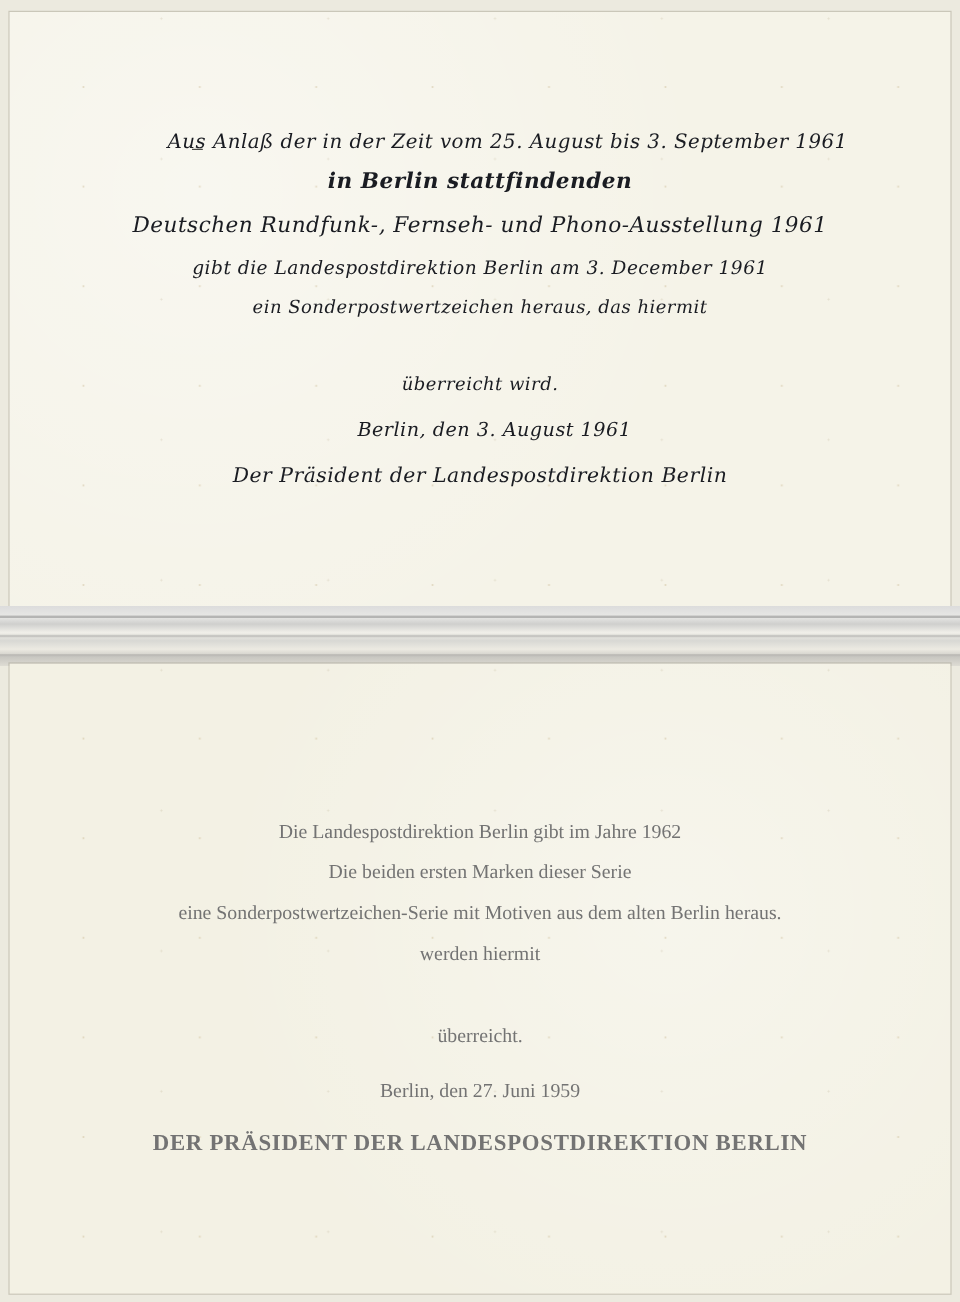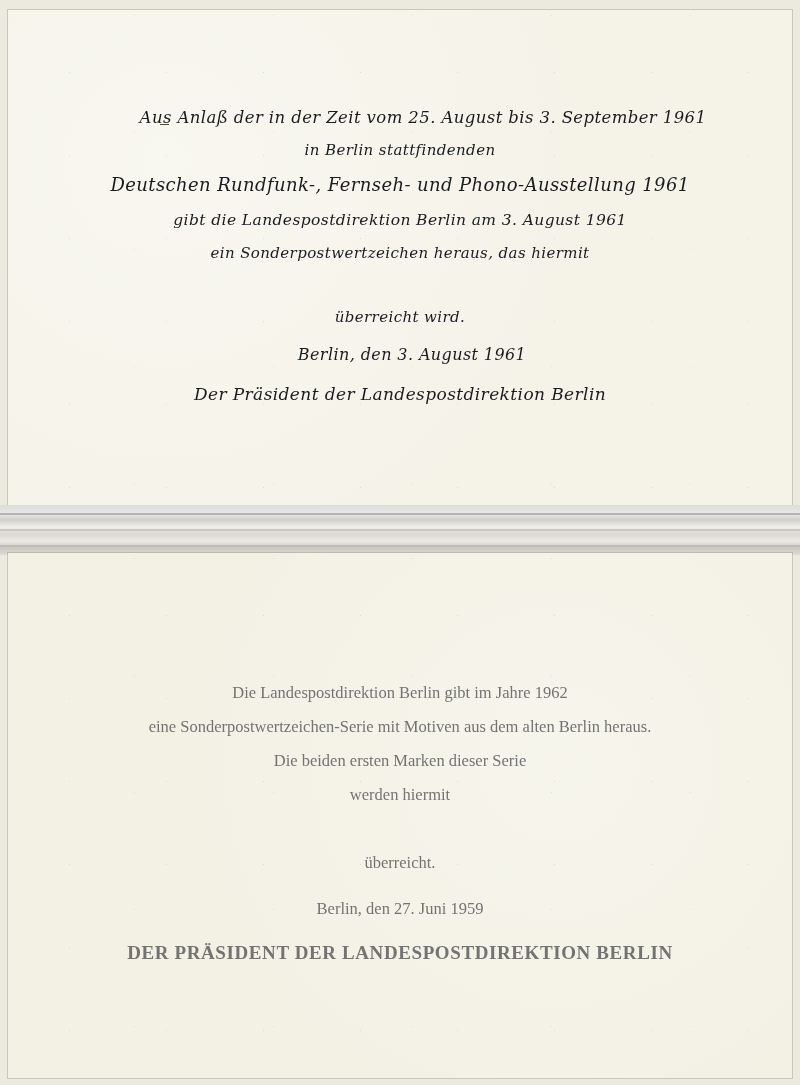--- a/index.html
+++ b/index.html
@@ -85,21 +85,21 @@
     font-style: italic;
     font-weight: 400;
     letter-spacing: 0.4px;
     color: #1a1c22;
   }
   .l {
     display: block;
     white-space: nowrap;
   }
   .lines-top .l1 { font-size: 16.5px; margin-bottom: 14px; padding-left: 46px; }
-  .lines-top .l2 { font-size: 15px; margin-bottom: 15px; }
+  .lines-top .l2 { font-size: 18px; margin-bottom: 15px; font-weight: bold; }
   .lines-top .l3 { font-size: 18px;   margin-bottom: 16px; }
   .lines-top .l4 { font-size: 15.5px; margin-bottom: 15px; }
   .lines-top .l5 { font-size: 15px;   margin-bottom: 46px; }
   .lines-top .l6 { font-size: 15px;   margin-bottom: 19px; }
   .lines-top .l7 { font-size: 16px;   margin-bottom: 20px; padding-left: 24px; }
   .lines-top .l8 { font-size: 17px; }
 
   
   .lines-bottom { top: 683px; }
   .serif {
@@ -148,38 +148,38 @@
 
 <div class="card card-top">
   <div class="speckles"></div>
 </div>
 <div class="tick"></div>
 
 <div class="lines lines-top script">
   <span class="l l1">Aus Anlaß der in der Zeit vom 25. August bis 3. September 1961</span>
   <span class="l l2">in Berlin stattfindenden</span>
   <span class="l l3">Deutschen Rundfunk-, Fernseh- und Phono-Ausstellung 1961</span>
-  <span class="l l4">gibt die Landespostdirektion Berlin am 3. August 1961</span>
+  <span class="l l4">gibt die Landespostdirektion Berlin am 3. December 1961</span>
   <span class="l l5">ein Sonderpostwertzeichen heraus, das hiermit</span>
   <span class="l l6">überreicht wird.</span>
   <span class="l l7">Berlin, den 3. August 1961</span>
   <span class="l l8">Der Präsident der Landespostdirektion Berlin</span>
 </div>
 
 <div class="sleeve">
   <div class="ridge" style="top:8px;"></div>
   <div class="ridge" style="top:24px; opacity:0.6;"></div>
   <div class="ridge" style="top:40px; opacity:0.5;"></div>
 </div>
 
 <div class="card card-bottom">
   <div class="speckles"></div>
 </div>
 
 <div class="lines lines-bottom serif">
   <span class="l b1">Die Landespostdirektion Berlin gibt im Jahre 1962</span>
+  <span class="l b3">Die beiden ersten Marken dieser Serie</span>
   <span class="l b2">eine Sonderpostwertzeichen-Serie mit Motiven aus dem alten Berlin heraus.</span>
-  <span class="l b3">Die beiden ersten Marken dieser Serie</span>
   <span class="l b4">werden hiermit</span>
   <span class="l b5">überreicht.</span>
   <span class="l b6">Berlin, den 27. Juni 1959</span>
   <span class="l b7">DER PRÄSIDENT DER LANDESPOSTDIREKTION BERLIN</span>
 </div>
 
 </body></html>

